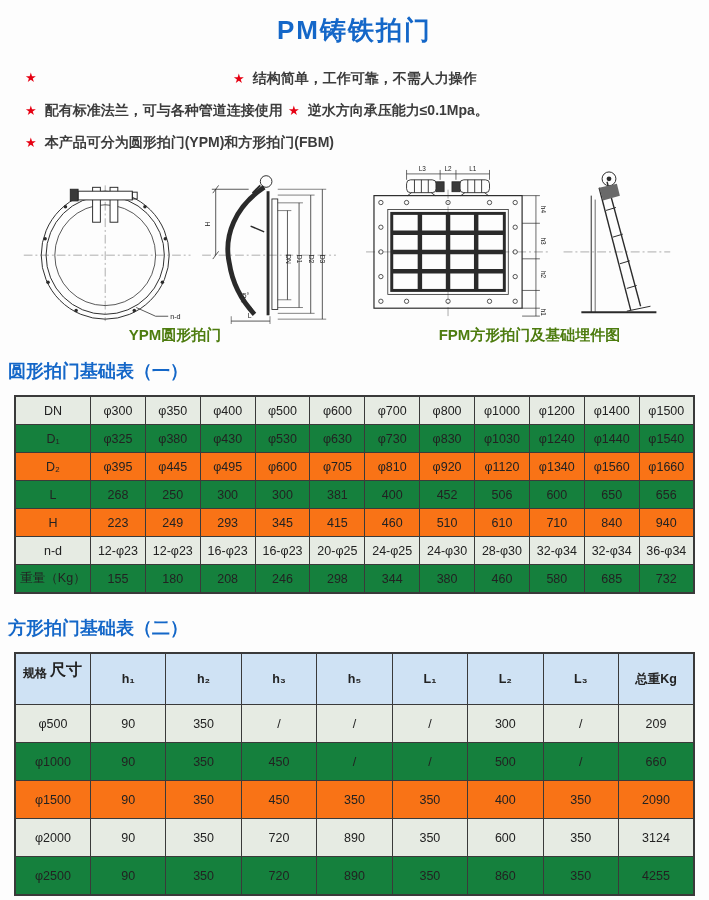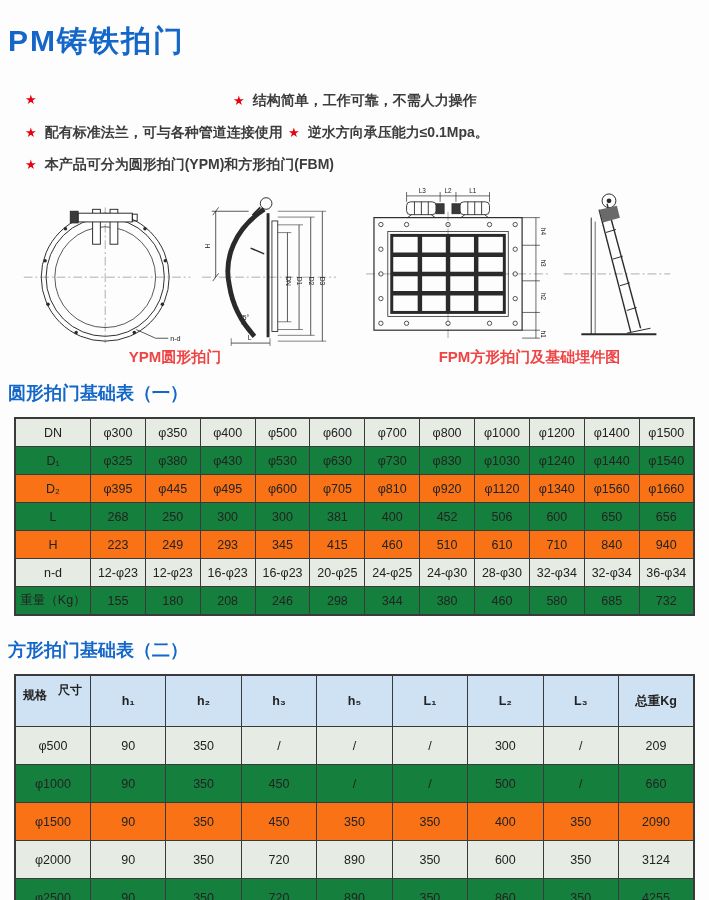--- a/index.html
+++ b/index.html
@@ -3,37 +3,37 @@
 <meta charset="utf-8">
 <style>
   html,body { margin:0; padding:0; background:#ffffff; }
   .page {
     width:709px; height:900px; position:relative; overflow:hidden;
     background:#fdfdfd; font-family:"Liberation Sans","DejaVu Sans",sans-serif;
     color:#222;
   }
   
   .main-title {
-    text-align:left; color:#1467c8; font-size:30px; font-weight:bold;
-    margin:8px; padding-top:13px; letter-spacing:2px;
+    text-align:center; color:#1467c8; font-size:26px; font-weight:bold;
+    margin:0; padding-top:13px; letter-spacing:2px;
   }
   
   .features { padding:22px 0 0 25px; }
   .feat-row { display:flex; margin-bottom:14px; }
   .feat { display:flex; align-items:baseline; font-size:14px; font-weight:bold; color:#3c3c3c; white-space:nowrap; }
   .feat .star { color:#e60012; font-size:13px; margin-right:8px; }
   .w1 { width:208px; }
   .w2 { width:263px; }
   
   .figures { display:flex; margin-top:4px; }
   .fig { display:flex; flex-direction:column; align-items:center; }
   .fig-circ { width:350px; }
   .fig-sq   { width:359px; }
   .fig svg { display:block; }
-  .fig .cap { font-size:15px; font-weight:bold; color:#ef4444; margin-top:2px; }
+  .fig .cap { font-size:15px; font-weight:bold; color:#4d7c0f; margin-top:2px; }
   
   .sec-title {
     color:#1467c8; font-size:18px; font-weight:bold; margin:0; padding:0 0 0 8px;
   }
   .sec1 { margin-top:14px; }
   .sec2 { margin-top:22px; }
   
   table { border-collapse:collapse; table-layout:fixed; width:681px; margin:12px 0 0 14px; font-size:12.5px; color:#222; }
   table, td { border:1.4px solid #3a3a3a; }
   table { border-width:2px; }
@@ -50,21 +50,21 @@
   .diag {
     position:relative;
     background:
       linear-gradient(to bottom right,
         rgba(0,0,0,0) calc(50% - 0.8px),
         #3a3a3a calc(50% - 0.8px),
         #3a3a3a calc(50% + 0.8px),
         rgba(0,0,0,0) calc(50% + 0.8px)),
       #cfe2f4;
   }
-  .diag .dtop    { position:absolute; top:6px;  right:8px; font-size:12px; }
+  .diag .dtop    { position:absolute; top:6px;  right:8px; font-size:16px; }
   .diag .dbottom { position:absolute; bottom:22px; left:7px; font-size:12px; }
   
   svg text { font-family:"Liberation Sans","DejaVu Sans",sans-serif; fill:#222; }
 </style>
 </head>
 <body>
 
 <div class="page">
 
   <h1 class="main-title">PM铸铁拍门</h1>

